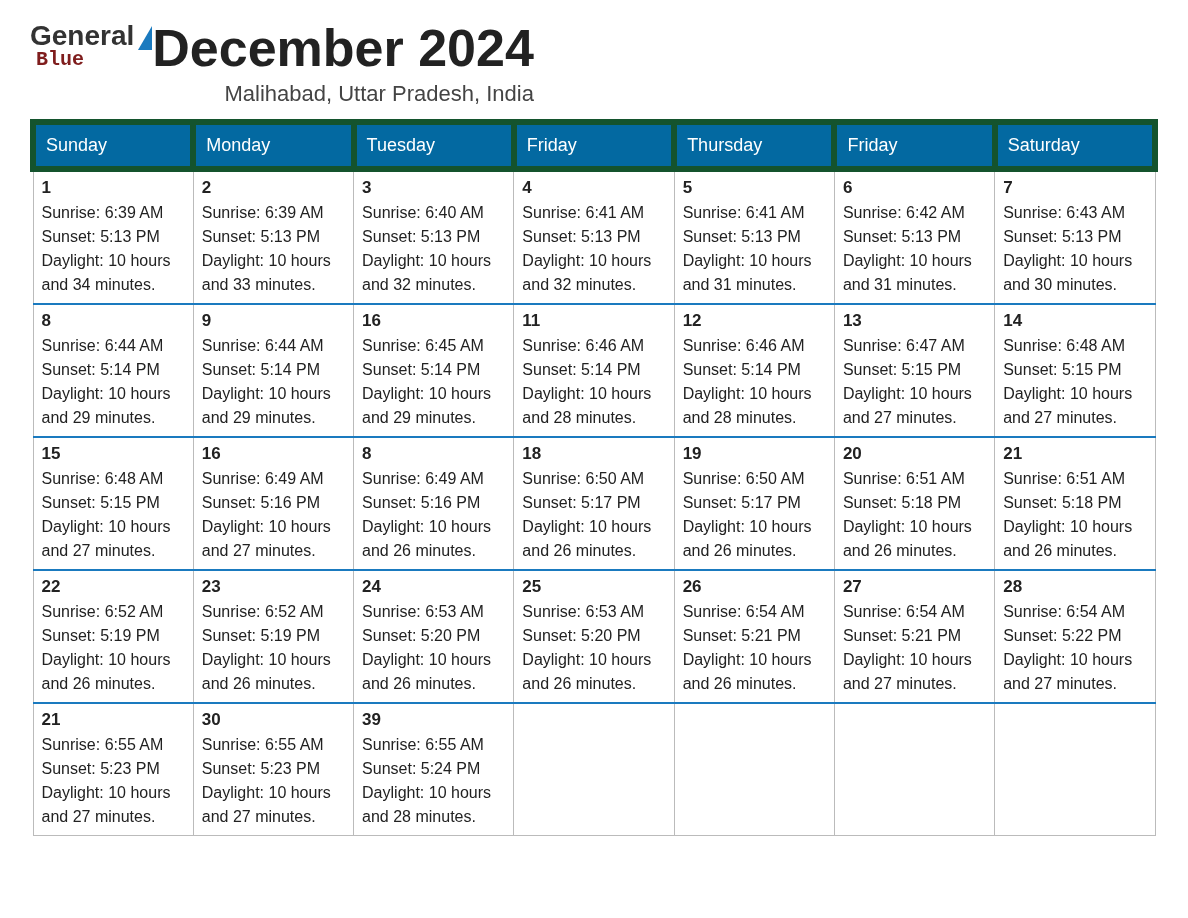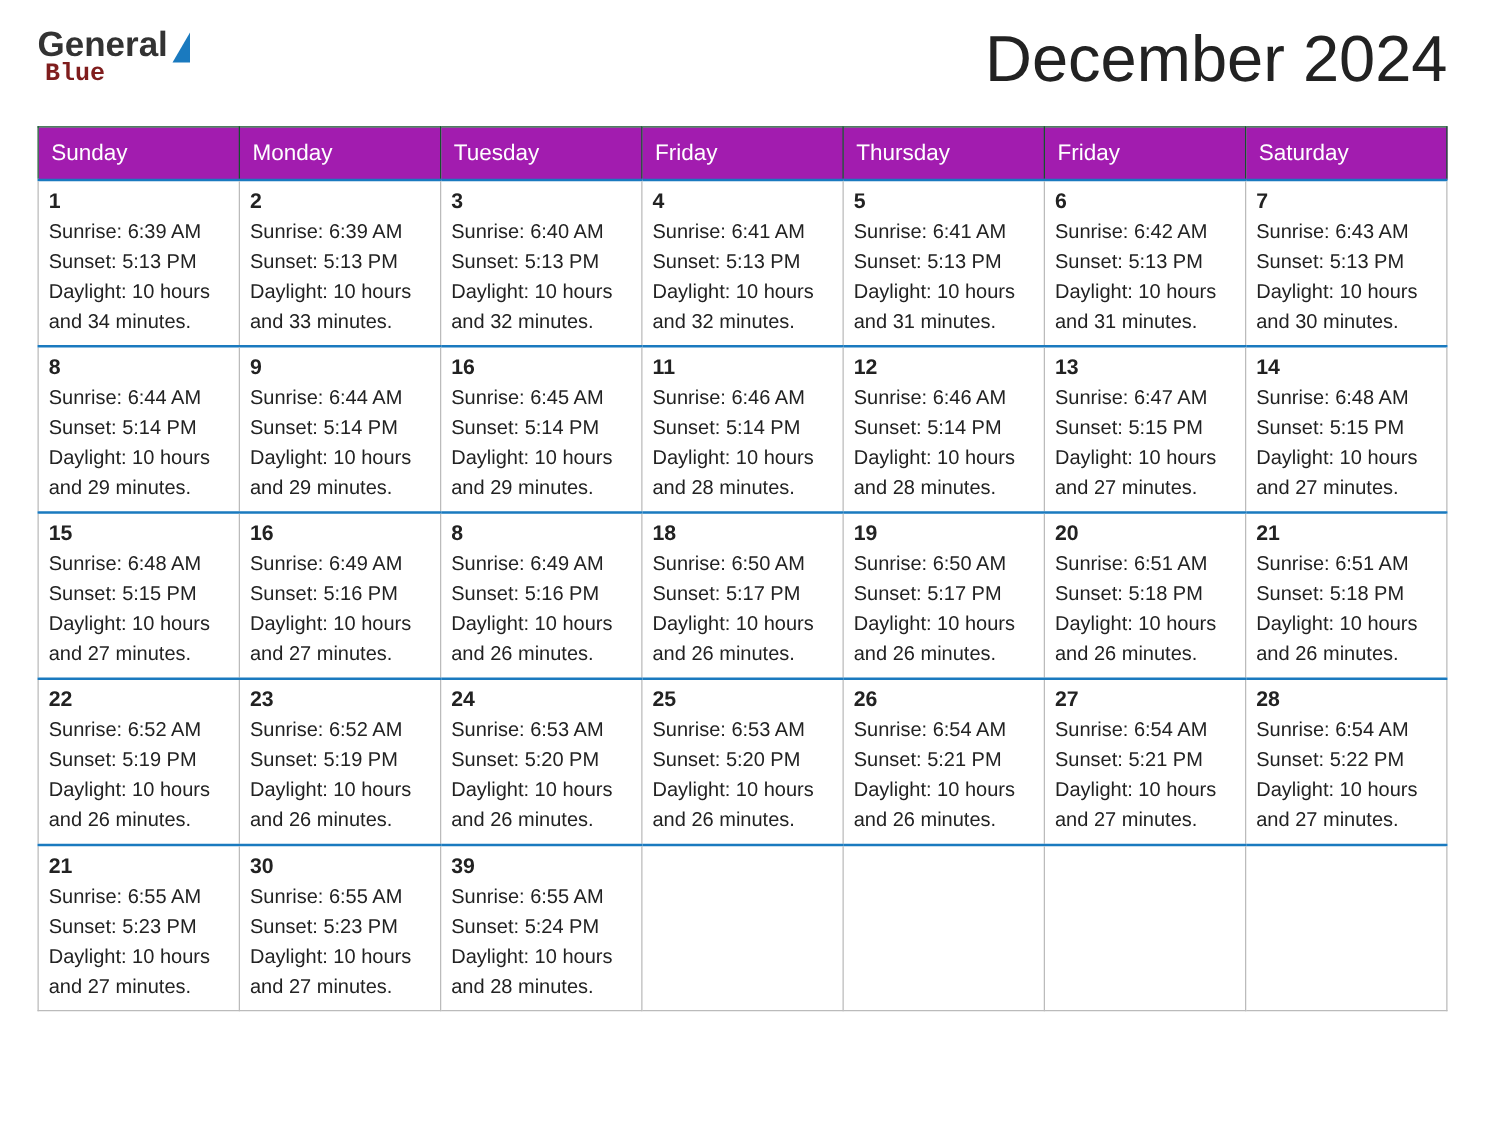--- a/index.html
+++ b/index.html
@@ -5,23 +5,23 @@
     * { margin: 0; padding: 0; box-sizing: border-box; }
     body {
       font-family: Arial, sans-serif;
       background: #fff;
       width: 1188px;
       min-height: 918px;
       padding: 20px 30px;
     }
     .header {
       display: flex;
-      justify-content: space-between;
+      justify-content: flex-start;
       align-items: flex-start;
-      margin-bottom: 24px;
+      margin-bottom: 12px;
     }
     .logo {
       display: flex;
       flex-direction: column;
       align-items: flex-start;
     }
     .logo-text {
       display: flex;
       align-items: center;
       gap: 2px;
@@ -46,41 +46,41 @@
       color: #7f1d1d;
       margin-top: -4px;
       margin-left: 6px;
       font-family: Liberation Mono, monospace;
     }
     .title-area {
       text-align: right;
     }
     .month-title {
       font-size: 52px;
-      font-weight: normal;
+      font-weight: bold;
       color: #222;
       line-height: 1.1;
     }
     .location {
       font-size: 22px;
       color: #444;
       margin-top: 4px;
     }
     .calendar {
       width: 100%;
       border-collapse: collapse;
     }
     .calendar th {
-      background: #a21caf;
+      background: #0369a1;
       color: #fff;
       font-size: 18px;
       font-weight: normal;
       padding: 10px 10px;
       text-align: left;
-      border: 1px solid #14532d;
+      border: 6px solid #14532d;
     }
     .calendar td {
       border: 1px solid #bbb;
       vertical-align: top;
       padding: 6px 8px;
       width: calc(100% / 7);
       min-height: 90px;
     }
     .day-number {
       font-size: 17px;
@@ -107,20 +107,21 @@
 <div class="header">
   <div class="logo">
     <div class="logo-text">
       <span class="logo-general">General</span>
       <div class="logo-triangle"></div>
     </div>
     <span class="logo-blue">Blue</span>
   </div>
   <div class="title-area">
     <div class="month-title">December 2024</div>
+    <div class="location">Malihabad, Uttar Pradesh, India</div>
   </div>
 </div>
 
 <table class="calendar">
   <thead>
     <tr>
     <th>Sunday</th>
         <th>Monday</th>
         <th>Tuesday</th>
         <th>Friday</th>

